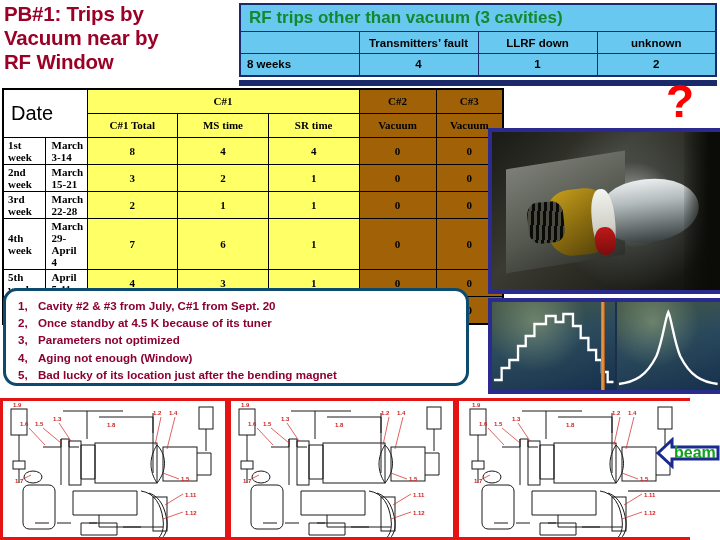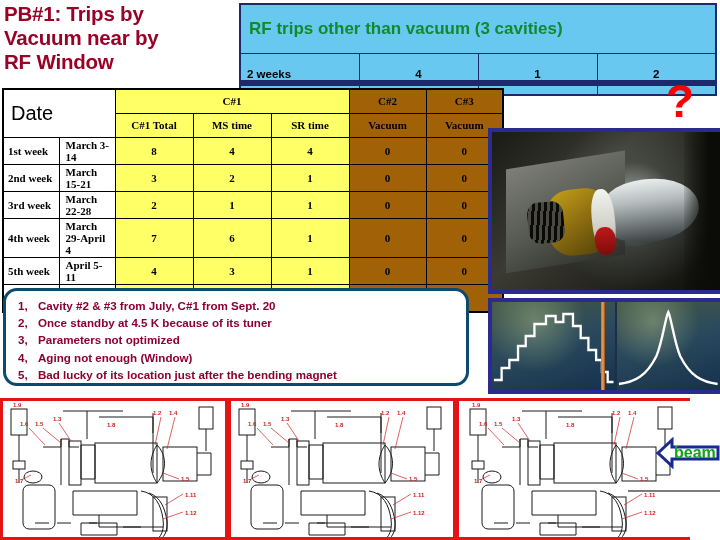--- a/index.html
+++ b/index.html
@@ -41,21 +41,21 @@
     table-layout: fixed;
   }
   #rf-table td, #rf-table th {
     border: 1px solid #1B2A6B;
     background: #68C8F0;
     color: #000000;
     font-family: "Liberation Sans", sans-serif;
     font-weight: bold;
     font-size: 11.5px;
     text-align: center;
-    padding: 14px 2px;
+    padding: 3px 2px;
     height: 22px;
   }
   #rf-table .rf-title {
     color: #13892F;
     font-size: 17px;
     text-align: left;
     padding-left: 8px;
     height: 26px;
     font-weight: bold;
   }
@@ -294,38 +294,44 @@
   <div id="title">PB#1:   Trips by
 Vacuum near by
 RF Window</div>
 
   <table id="rf-table">
     <tbody>
       <tr>
         <td class="rf-title" colspan="4">RF trips other than vacuum (3 cavities)</td>
       </tr>
       <tr>
-        <td class="rf-left">2 weeks</td>
+        <td style="width:86px"></td>
+        <td style="width:188px">Transmitters’ fault</td>
+        <td style="width:104px">LLRF down</td>
+        <td>unknown</td>
+      </tr>
+      <tr>
+        <td class="rf-left">8 weeks</td>
         <td>4</td>
         <td>1</td>
         <td>2</td>
       </tr>
     </tbody>
   </table>
   <div id="navy-band"></div>
 
   <div id="qmark">?</div>
 
   <table id="main-table">
     <tbody>
       <tr>
         <td class="date-cell hdr" rowspan="2" colspan="2">Date</td>
-        <td class="y hdr" colspan="3" style="width:234px">C#1</td>
+        <td class="y hdr" colspan="3" style="width:272px">C#1</td>
         <td class="t hdr" style="width:77px">C#2</td>
-        <td class="t hdr" style="width:77px">C#3</td>
+        <td class="t hdr" style="width:67px">C#3</td>
       </tr>
       <tr>
         <td class="y hdr" style="width:78px">C#1 Total</td>
         <td class="y hdr" style="width:78px">MS time</td>
         <td class="y hdr" style="width:78px">SR time</td>
         <td class="t hdr">Vacuum</td>
         <td class="t hdr">Vacuum</td>
       </tr>
 
       <tr>

